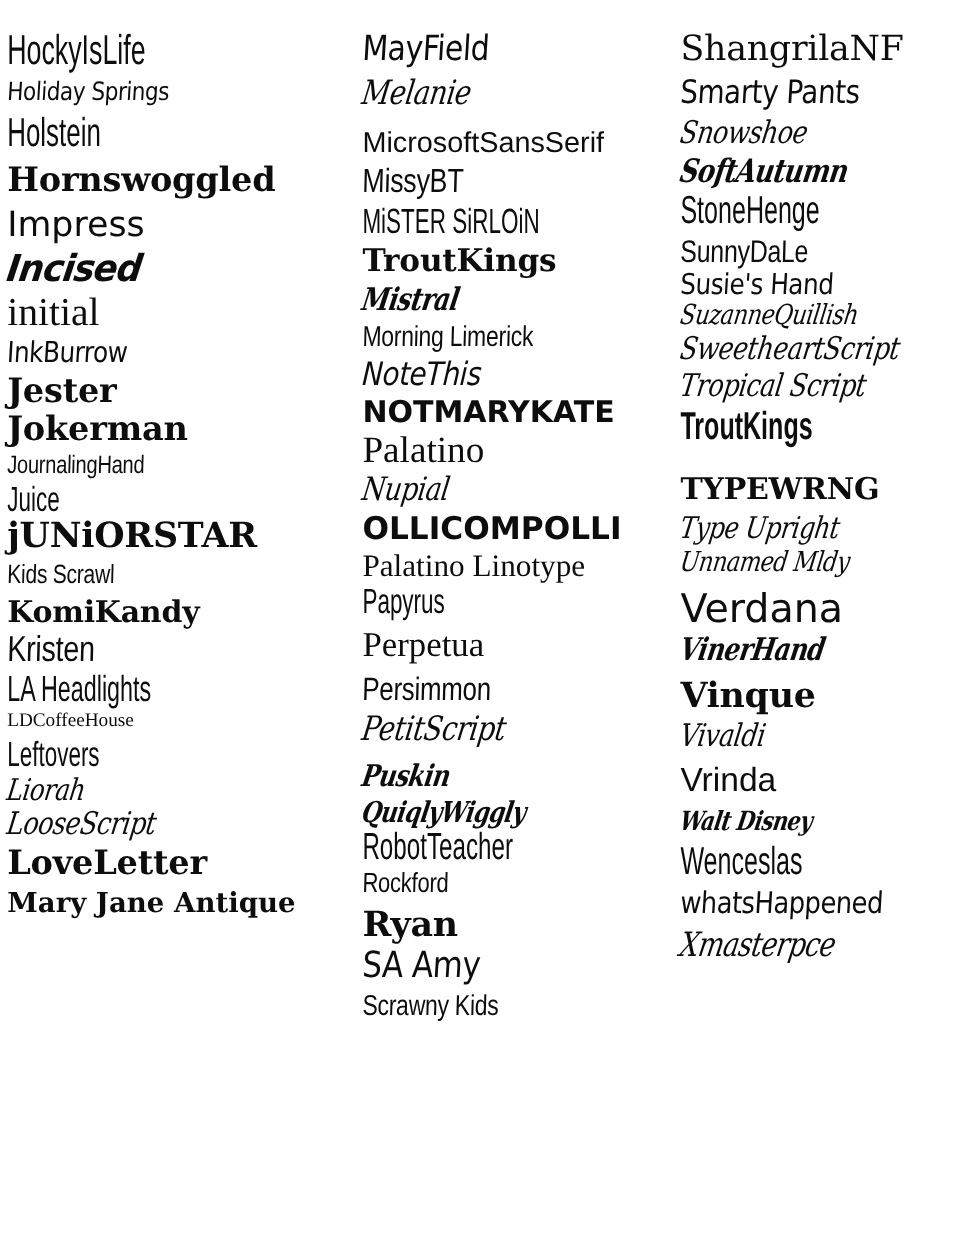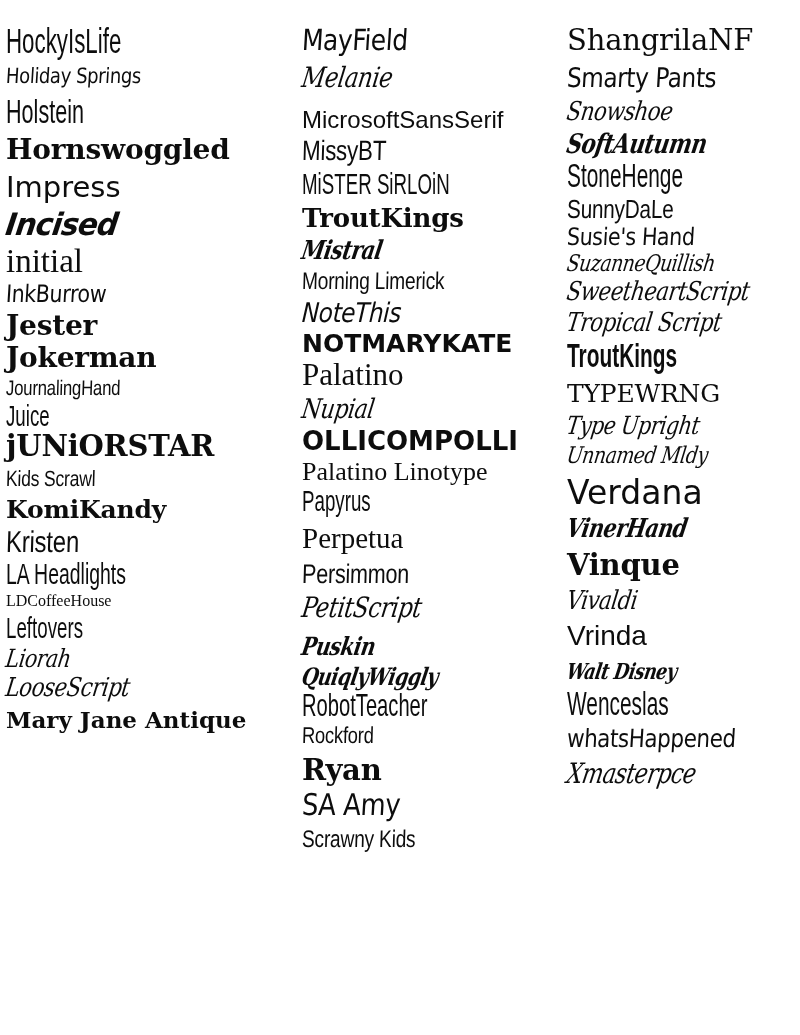--- a/index.html
+++ b/index.html
@@ -117,20 +117,21 @@
       <div class="sample tall" style="font-size: 26px; font-weight: 400; margin-top: 5px;">Juice</div>
       <div class="sample slab" style="font-size: 29px; font-weight: 700; margin-top: 3px;">jUNiORSTAR</div>
       <div class="sample hand2" style="font-size: 22px; font-weight: 400; margin-top: 7px;">Kids Scrawl</div>
       <div class="sample slab" style="font-size: 25px; font-weight: 700; margin-top: 7px;">KomiKandy</div>
       <div class="sample hand2" style="font-size: 30px; font-weight: 400; margin-top: 5px;">Kristen</div>
       <div class="sample tall" style="font-size: 27px; font-weight: 400; margin-top: 4px;">LA Headlights</div>
       <div class="sample f-serif" style="font-size: 16px; font-weight: 400; margin-top: 5px;">LDCoffeeHouse</div>
       <div class="sample tall" style="font-size: 26px; font-weight: 400; margin-top: 6px;">Leftovers</div>
       <div class="sample script" style="font-size: 25px; font-weight: 400; margin-top: 5px;">Liorah</div>
       <div class="sample script" style="font-size: 26px; font-weight: 400; margin-top: 3px;">LooseScript</div>
+      <div class="sample slab" style="font-size: 28px; font-weight: 700; margin-top: 5px;">LoveLetter</div>
       <div class="sample d-serif" style="font-size: 23px; font-weight: 700; margin-top: 8px;">Mary Jane Antique</div>
     </div>
   <div class="column" id="col-2">
       <div class="sample hand" style="font-size: 29px; font-weight: 400; margin-top: 12px;">MayField</div>
       <div class="sample script" style="font-size: 28px; font-weight: 400; margin-top: 9px;">Melanie</div>
       <div class="sample f-sans" style="font-size: 24px; font-weight: 400; margin-top: 16px;">MicrosoftSansSerif</div>
       <div class="sample hand2" style="font-size: 28px; font-weight: 400; margin-top: 5px;">MissyBT</div>
       <div class="sample tall" style="font-size: 26px; font-weight: 400; margin-top: 6px;">MiSTER SiRLOiN</div>
       <div class="sample slab" style="font-size: 26px; font-weight: 700; margin-top: 8px;">TroutKings</div>
       <div class="sample script-b" style="font-size: 26px; font-weight: 700; margin-top: 6px;">Mistral</div>
@@ -158,21 +159,21 @@
       <div class="sample hand" style="font-size: 27px; font-weight: 400; margin-top: 9px;">Smarty Pants</div>
       <div class="sample script" style="font-size: 26px; font-weight: 400; margin-top: 7px;">Snowshoe</div>
       <div class="sample script-b" style="font-size: 27px; font-weight: 700; margin-top: 6px;">SoftAutumn</div>
       <div class="sample tall" style="font-size: 29px; font-weight: 400; margin-top: 5px;">StoneHenge</div>
       <div class="sample hand2" style="font-size: 26px; font-weight: 400; margin-top: 5px;">SunnyDaLe</div>
       <div class="sample hand" style="font-size: 24px; font-weight: 400; margin-top: 3px;">Susie's Hand</div>
       <div class="sample script" style="font-size: 23px; font-weight: 400; margin-top: 3px;">SuzanneQuillish</div>
       <div class="sample script" style="font-size: 26px; font-weight: 400; margin-top: 3px;">SweetheartScript</div>
       <div class="sample script" style="font-size: 26px; font-weight: 400; margin-top: 5px;">Tropical Script</div>
       <div class="sample tall" style="font-size: 29px; font-weight: 700; margin-top: 7px;">TroutKings</div>
-      <div class="sample slab" style="font-size: 25px; font-weight: 400; margin-top: 10px;">TYPEWRNG</div>
+      <div class="sample slab" style="font-size: 25px; font-weight: 700; margin-top: 24px;">TYPEWRNG</div>
       <div class="sample script" style="font-size: 25px; font-weight: 400; margin-top: 7px;">Type Upright</div>
       <div class="sample script" style="font-size: 23px; font-weight: 400; margin-top: 6px;">Unnamed Mldy</div>
       <div class="sample d-sans" style="font-size: 33px; font-weight: 400; margin-top: 9px;">Verdana</div>
       <div class="sample script-b" style="font-size: 26px; font-weight: 700; margin-top: 6px;">VinerHand</div>
       <div class="sample slab" style="font-size: 29px; font-weight: 700; margin-top: 10px;">Vinque</div>
       <div class="sample script" style="font-size: 26px; font-weight: 400; margin-top: 7px;">Vivaldi</div>
       <div class="sample f-sans" style="font-size: 28px; font-weight: 400; margin-top: 9px;">Vrinda</div>
       <div class="sample script-b" style="font-size: 22px; font-weight: 700; margin-top: 10px;">Walt Disney</div>
       <div class="sample tall" style="font-size: 29px; font-weight: 400; margin-top: 8px;">Wenceslas</div>
       <div class="sample hand" style="font-size: 25px; font-weight: 400; margin-top: 7px;">whatsHappened</div>

